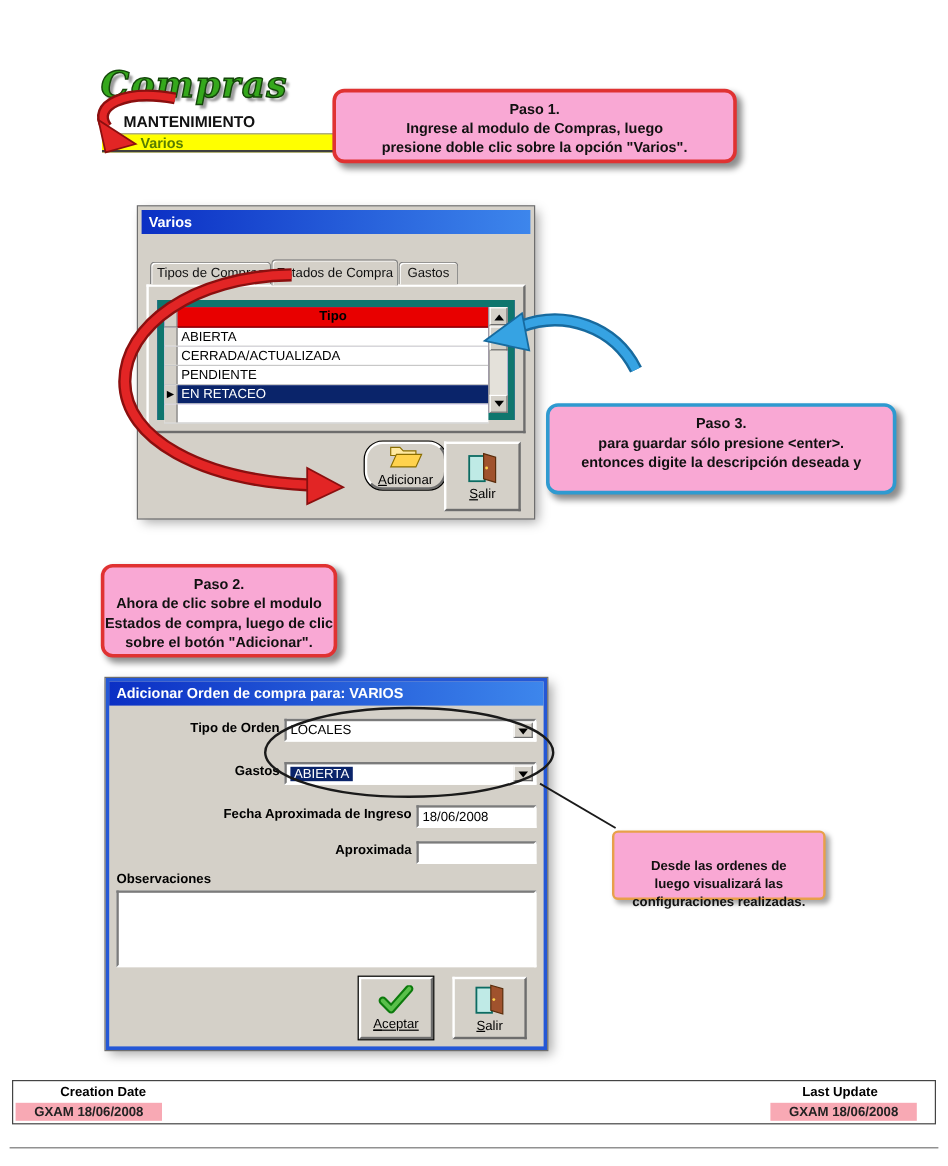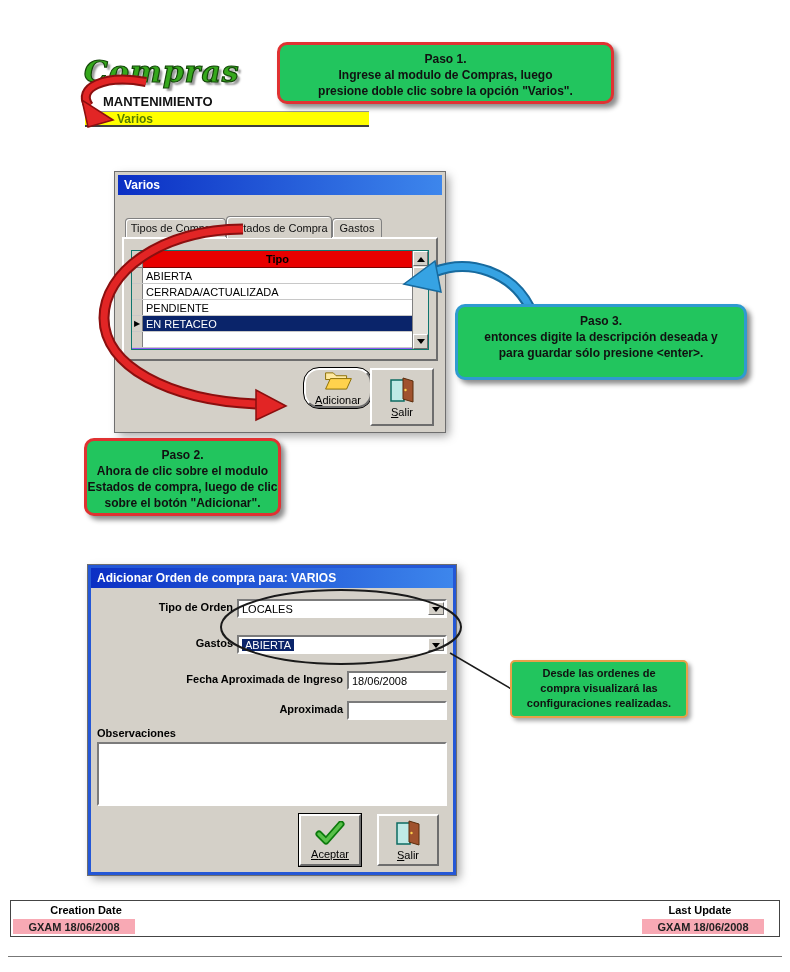--- a/index.html
+++ b/index.html
@@ -12,43 +12,43 @@
   .logo {
     font-family:"DejaVu Serif", serif; font-size:30px; font-weight:bold; font-style:italic;
     letter-spacing:1px; color:#35a81c; -webkit-text-stroke:1.2px #14470a;
     text-shadow:3px 3px 2px #9a9a9a;
   }
   .menugroup { font-size:13px; font-weight:bold; color:#111; }
   .yellowbar { background:#ffff00; border-top:1px solid #999; border-bottom:2px solid #3f3f3f; display:flex; align-items:center; }
   .yellowbar span { margin-left:32px; font-size:12px; font-weight:bold; color:#577d00; }
 
   
-  .callout { position:absolute; background:#22c55e; border-radius:10px; text-align:center;
-             font-weight:bold; font-size:12px; line-height:16px; color:#111; z-index:30; }
+  .callout { position:absolute; background:#f9a8d4; border-radius:10px; text-align:center;
+             font-weight:bold; font-size:12px; line-height:16px; color:#111; z-index:30;margin-top:32px; }
   .callout.red   { border:3px solid #e03232; box-shadow:4px 4px 5px rgba(0,0,0,.45); padding-top:6px; }
   .callout.blue  { border:3px solid #2f9ad0; box-shadow:4px 4px 5px rgba(0,0,0,.45); padding-top:6px; }
   .callout.orange{ border:2px solid #e8a04a; border-radius:5px; font-size:11px; line-height:15px;
-                   box-shadow:3px 3px 4px rgba(0,0,0,.35); padding-top:4px; }
+                   box-shadow:3px 3px 4px rgba(0,0,0,.35); padding-top:21px; }
 
   
   .win { position:absolute; background:#d4d0c8; border:3px solid #d4d0c8;
          outline:1px solid #6e6e6e; box-shadow:4px 4px 9px rgba(0,0,0,.35); z-index:10; }
   .win.blueframe { border-color:#2457d6; }
   .titlebar { height:20px; background:linear-gradient(90deg,#0b2fc4,#3d86ec);
               color:#fff; font-weight:bold; font-size:12px; display:flex; align-items:center; padding-left:6px; }
 
   .tab { position:absolute; background:#d4d0c8; border:1px solid #808080; border-bottom:0;
          border-radius:4px 4px 0 0; box-shadow:inset 1px 1px 0 #fff;
          font-size:11px; color:#111; display:flex; align-items:center; justify-content:center; z-index:2; cursor:pointer; }
   .tab.active { z-index:4; }
   .tabpanel { position:absolute; background:#d4d0c8; border:2px solid;
               border-color:#fff #6d6d6d #6d6d6d #fff; z-index:1; }
 
   
-  .grid { position:absolute; background:#8b5cf6; border:1px solid #0f766e; }
+  .grid { position:absolute; background:#8b5cf6; border:6px solid #0f766e; }
   .grid-main { position:absolute; left:0; top:0; right:16px; bottom:0; }
   .ghead { display:flex; height:17px; }
   .ghead .gsel { width:11px; background:#d4d0c8; border-right:1px solid #808080; border-bottom:1px solid #808080; }
   .ghead .hcell { flex:1; background:#e80000; color:#000; font-weight:bold; font-size:11px;
                   display:flex; align-items:center; justify-content:center; border-bottom:1px solid #7a0000; }
   .grow { display:flex; height:16px; border-bottom:1px solid #c8c8c8; background:#fff; cursor:pointer; }
   .grow .gsel { width:11px; background:#d4d0c8; border-right:1px solid #808080;
                 display:flex; align-items:center; justify-content:center; font-size:8px; color:#000; }
   .grow .gcell { flex:1; font-size:11px; color:#000; display:flex; align-items:center; padding-left:3px; }
   .grow.sel .gcell { background:#0a246a; color:#fff; }
@@ -174,22 +174,22 @@
         <rect x="2" y="3" width="13" height="21" fill="#bfeae6" stroke="#0c6b62" stroke-width="1.5"></rect>
         <path d="M14 1 L24 4 L24 25 L14 22 Z" fill="#a0522d" stroke="#5a2d0c"></path>
         <circle cx="16.5" cy="13" r="1.2" fill="#ffd34d"></circle>
       </svg>
       <span class="btn-label">Salir</span>
     </div>
   </div>
 
   <div class="callout blue" style="left:455px; top:304px; width:292px; height:76px;">
     <div>Paso 3.</div>
+    <div>para guardar sólo presione &lt;enter&gt;.</div>
     <div>entonces digite la descripción deseada y</div>
-    <div>para guardar sólo presione &lt;enter&gt;.</div>
   </div>
 
   <div class="callout red" style="left:84px; top:438px; width:197px; height:78px;">
     <div>Paso 2.</div>
     <div>Ahora de clic sobre el modulo</div>
     <div>Estados de compra, luego de clic</div>
     <div>sobre el botón "Adicionar".</div>
   </div>
 
   <div class="win blueframe" style="left:88px; top:565px; width:368px; height:310px;">
@@ -234,21 +234,21 @@
         <rect x="2" y="3" width="13" height="21" fill="#bfeae6" stroke="#0c6b62" stroke-width="1.5"></rect>
         <path d="M14 1 L24 4 L24 25 L14 22 Z" fill="#a0522d" stroke="#5a2d0c"></path>
         <circle cx="16.5" cy="13" r="1.2" fill="#ffd34d"></circle>
       </svg>
       <span class="btn-label">Salir</span>
     </div>
   </div>
 
   <div class="callout orange" style="left:510px; top:660px; width:178px; height:58px;">
     <div>Desde las ordenes de</div>
-    <div>compra visualizará las</div>
+    <div>luego visualizará las</div>
     <div>configuraciones realizadas.</div>
   </div>
 
   <div class="footer-box" style="left:10px; top:900px; width:770px; height:37px;"></div>
   <div class="footer-label" style="left:16px; top:904px; width:140px;">Creation Date</div>
   <div class="pink" style="left:13px; top:919px; width:122px; height:15px;">GXAM 18/06/2008</div>
   <div class="footer-label" style="left:630px; top:904px; width:140px;">Last Update</div>
   <div class="pink" style="left:642px; top:919px; width:122px; height:15px;">GXAM 18/06/2008</div>
   <div class="rule" style="left:8px; top:956px; width:774px;"></div>
 

